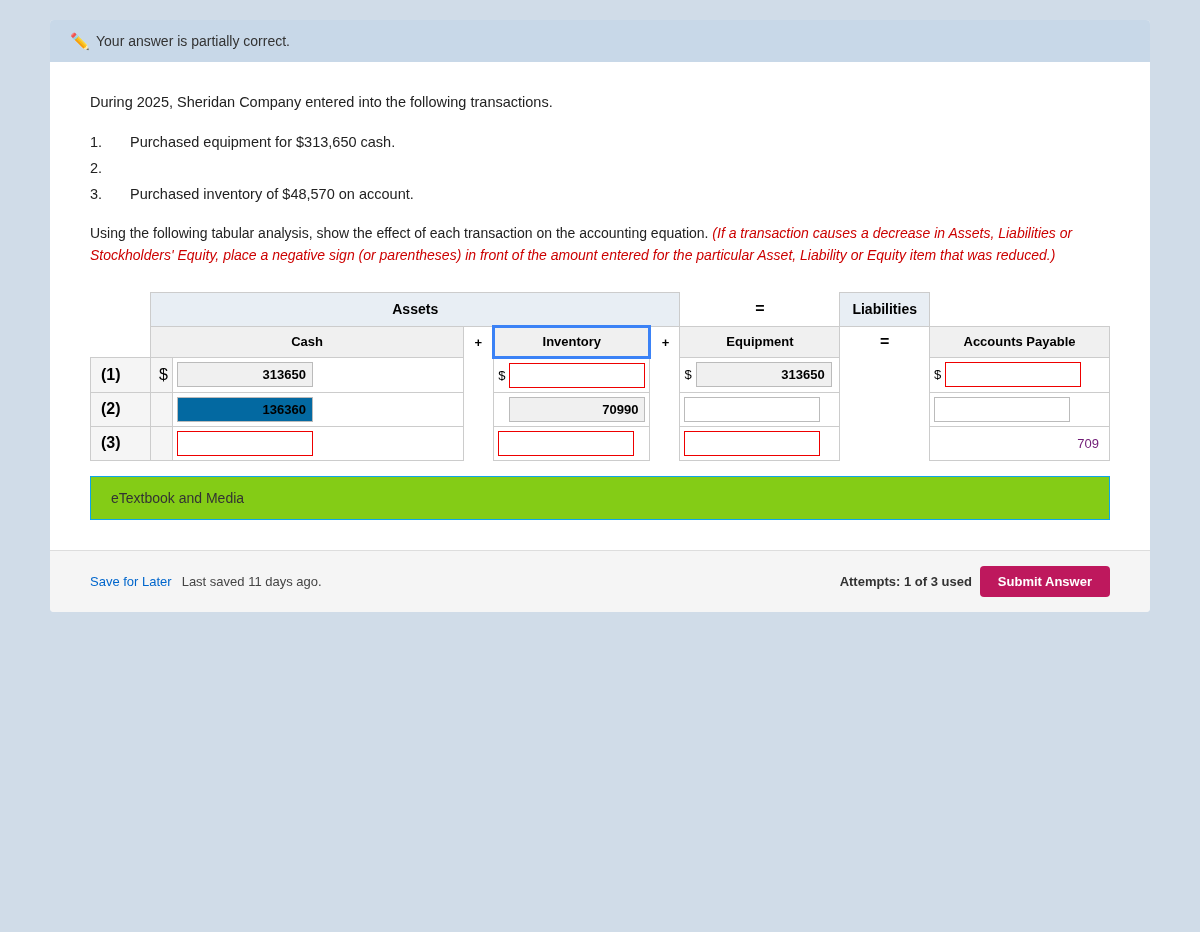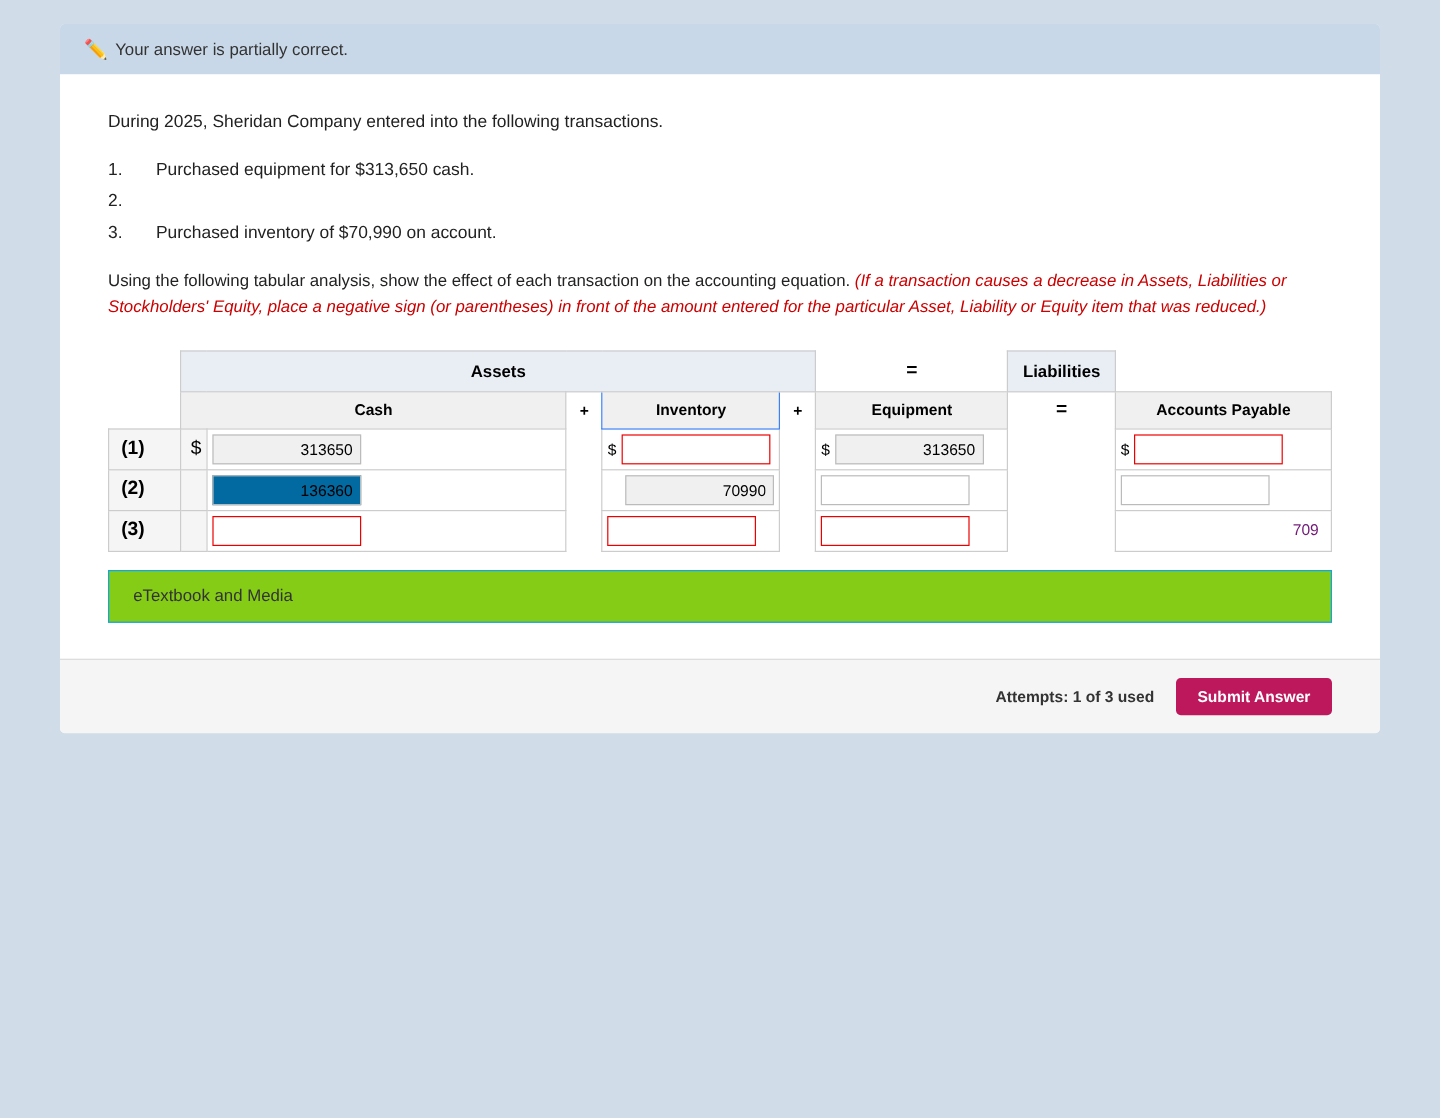--- a/index.html
+++ b/index.html
@@ -120,21 +120,21 @@
       font-size: 13px;
       color: #444;
     }
     .auto-submit-text {
       font-size: 12px;
       color: #555;
     }
     .footer-right {
       display: flex;
       align-items: center;
-      gap: 18px;
+      gap: 8px;
     }
     .attempts-text {
       font-size: 13px;
       color: #333;
       font-weight: bold;
     }
     .submit-btn {
       background: #be185d;
       color: white;
       border: none;
@@ -165,25 +165,26 @@
     }
     .tbl-data-row td {
       border: 1px solid #ccc;
       padding: 5px 8px;
     }
     .no-border {
       border: none !important;
       background: transparent !important;
     }
     .input-field {
-      width: 124px;
+      width: 136px;
       border: 1px solid #bbb;
       padding: 4px 6px;
       font-size: 13px;
       text-align: right;
+      font-weight: bold;
     }
     .input-field.red-outline {
       border: 1.5px solid #e00;
     }
   </style>
 </head>
 <body>
 
 <div class="main-container">
 
@@ -199,21 +200,21 @@
     <ul class="transaction-list">
       <li>
         <span class="transaction-num">1.</span>
         <span>Purchased equipment for $313,650 cash.</span>
       </li>
       <li>
         <span class="transaction-num">2.</span>
       </li>
       <li>
         <span class="transaction-num">3.</span>
-        <span>Purchased inventory of $70,990 on account.</span>
+        <span>Purchased inventory of $48,570 on account.</span>
       </li>
     </ul>
 
     <p class="instruction-text">
       <span>Using the following tabular analysis, show the effect of each transaction on the accounting equation. </span><span class="italic-red">(If a transaction causes a decrease in Assets, Liabilities or Stockholders' Equity, place a negative sign (or parentheses) in front of the amount entered for the particular Asset, Liability or Equity item that was reduced.)</span>
     </p>
 
     <table class="main-table">
       <thead>
 
@@ -221,21 +222,21 @@
           <th colspan="1" style="background:white; border:none;"></th>
           <th colspan="5" class="header-assets">Assets</th>
           <th colspan="1" style="background:white; border:none; font-size:16px;">=</th>
           <th colspan="1" class="header-liabilities">Liabilities</th>
         </tr>
 
         <tr class="tbl-subheader-row">
           <th style="background:white; border:none; width:60px;"></th>
           <th colspan="2" style="background:#f0f0f0; border:1px solid #ccc; text-align:center;">Cash</th>
           <th style="background:white; border:none; width:30px;">+</th>
-          <th style="background:#f0f0f0; border:1px solid #3b82f6; text-align:center; width:148px;">Inventory</th>
+          <th style="background:#f0f0f0; border:3px solid #3b82f6; text-align:center; width:148px;">Inventory</th>
           <th style="background:white; border:none; width:30px;">+</th>
           <th style="background:#f0f0f0; border:1px solid #ccc; text-align:center; width:160px;">Equipment</th>
           <th style="background:white; border:none; width:30px; font-size:16px; font-weight:bold; text-align:center;">=</th>
           <th style="background:#f0f0f0; border:1px solid #ccc; text-align:center; width:180px;">Accounts Payable</th>
         </tr>
       </thead>
       <tbody>
 
         <tr class="tbl-data-row">
           <td style="font-weight:bold; background:#f5f5f5; border:1px solid #ccc; text-align:left; padding-left:10px; width:60px;">(1)</td>
@@ -312,19 +313,23 @@
       </tbody>
     </table>
 
     <div class="etextbook-section">
       <span class="etextbook-link">eTextbook and Media</span>
     </div>
   </div>
 
   <div class="footer-bar">
     <div class="footer-left">
+      <div class="save-row">
+        <a class="save-link">Save for Later</a>
+        <span class="last-saved">Last saved 11 days ago.</span>
+      </div>
     </div>
     <div class="footer-right">
       <span class="attempts-text">Attempts: 1 of 3 used</span>
       <button class="submit-btn">Submit Answer</button>
     </div>
   </div>
 </div>
 
 </body></html>

